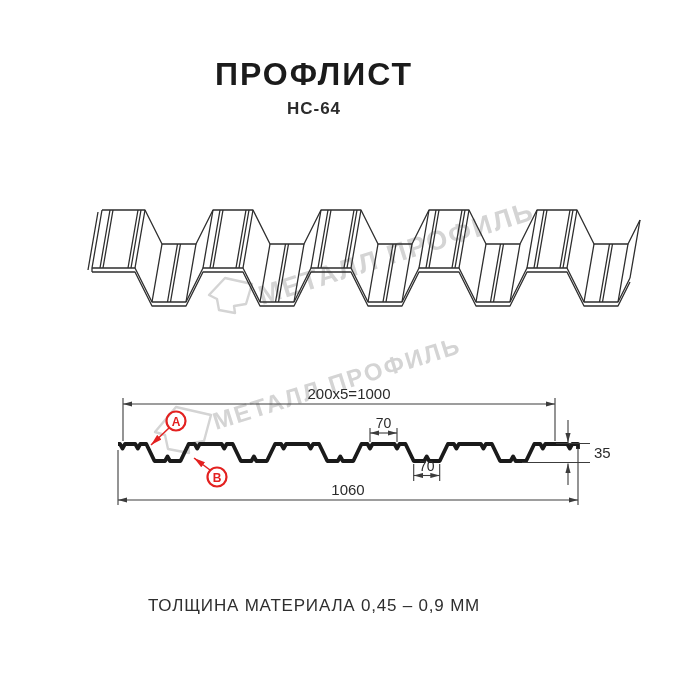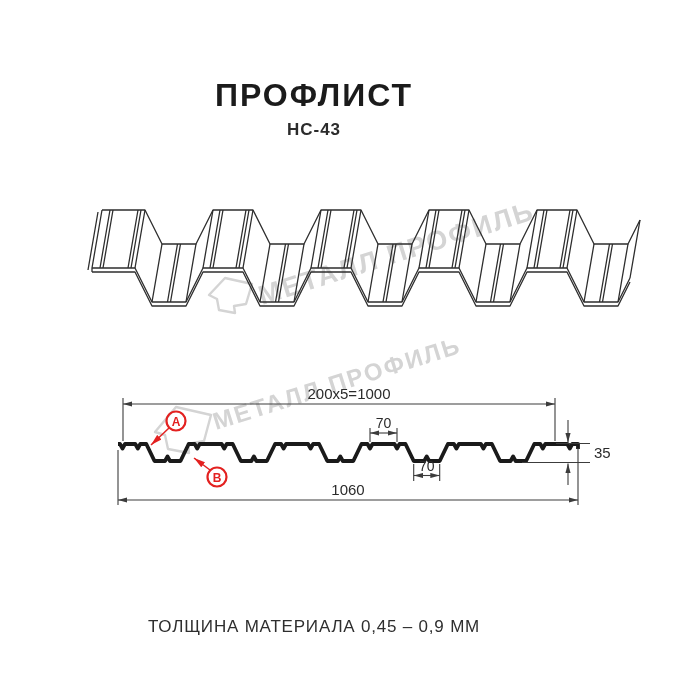--- a/index.html
+++ b/index.html
@@ -1,20 +1,20 @@
 <!DOCTYPE html>
 <html><head>
 <meta charset="utf-8">
 <style>
   html,body{margin:0;padding:0;}
   body{
     width:700px;height:700px;background:#ffffff;position:relative;
     font-family:"Liberation Sans", sans-serif;overflow:hidden;
   }
-  .abs{position:absolute;left:0;width:628px;text-align:center;margin-top:21px;}
+  .abs{position:absolute;left:0;width:628px;text-align:center;}
   .title{
     top:56px;font-size:32px;font-weight:800;letter-spacing:2px;color:#1b1b1b;
   }
   .subtitle{
     top:99px;font-size:17px;font-weight:700;letter-spacing:1px;color:#2b2b2b;
   }
   .footer-note{
     top:596px;font-size:17px;font-weight:500;letter-spacing:0.8px;color:#2e2e2e;
   }
   svg{position:absolute;left:0;top:0;}
@@ -31,21 +31,21 @@
   .dimtext{font-family:"Liberation Sans",sans-serif;font-size:15px;fill:#2b2b2b;}
   .dimtext-sm{font-family:"Liberation Sans",sans-serif;font-size:14px;fill:#2b2b2b;}
   .marker-circle{fill:none;stroke:#e32120;stroke-width:2.2;}
   .marker-letter{font-family:"Liberation Sans",sans-serif;font-size:12px;font-weight:700;fill:#e32120;}
   .leader{fill:none;stroke:#e32120;stroke-width:1.5;}
 </style>
 </head>
 <body>
 
 <div class="abs title">ПРОФЛИСТ</div>
-<div class="abs subtitle">НС-43</div>
+<div class="abs subtitle">НС-64</div>
 
 <svg width="700" height="700" viewBox="0 0 700 700">
   <defs>
     <marker id="arr" viewBox="0 0 10 6" refX="9.5" refY="3" markerWidth="9" markerHeight="5.4" orient="auto-start-reverse">
       <path d="M9.5,3 L0,0.4 L0,5.6 Z" fill="#3c3c3c"></path>
     </marker>
     <marker id="arrR" viewBox="0 0 10 6" refX="9.5" refY="3" markerWidth="8" markerHeight="5" orient="auto-start-reverse">
       <path d="M9.5,3 L0,0.4 L0,5.6 Z" fill="#e32120"></path>
     </marker>
   </defs>

